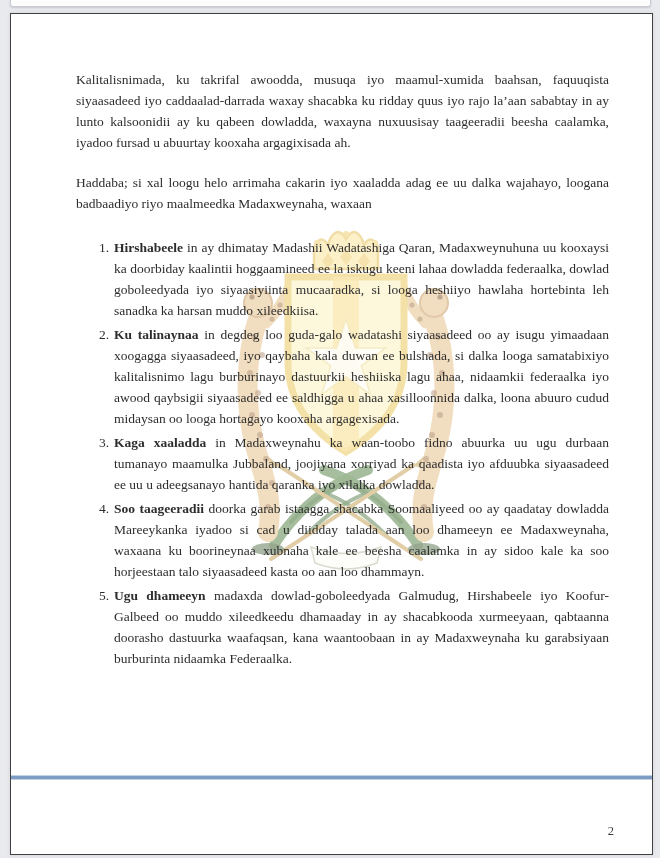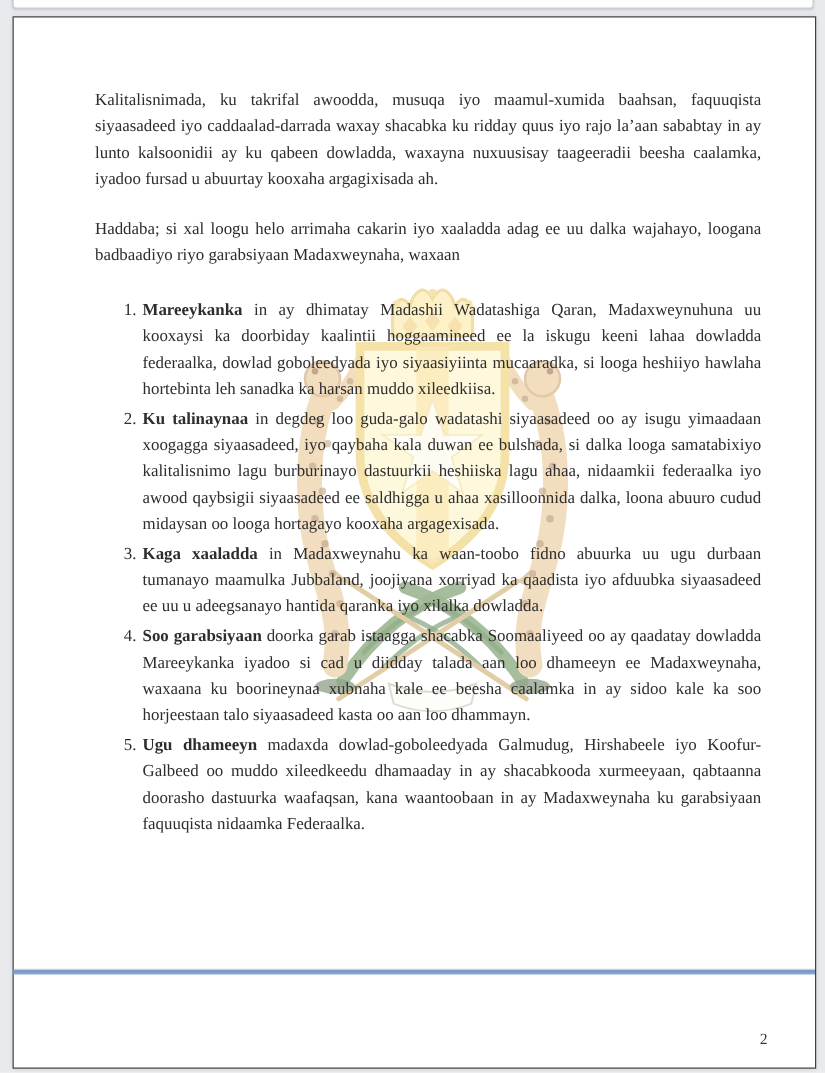--- a/index.html
+++ b/index.html
@@ -95,37 +95,37 @@
         <path d="M72,50 L188,50 L188,135 Q188,190 130,225 Q72,190 72,135 Z" fill="#fdf3c0" stroke="#ecca62" stroke-width="7"></path>
         <rect x="117" y="50" width="26" height="180" fill="#f5d87c" opacity="0.75" clip-path="url(#shieldClip)"></rect>
         <path d="M130,92 l9.4,28.9 h30.4 l-24.6,17.9 9.4,28.9 -24.6,-17.9 -24.6,17.9 9.4,-28.9 -24.6,-17.9 h30.4 z" fill="#ffffff" opacity="0.8" stroke="#ead98f" stroke-width="1.5"></path>
 
         <path d="M95,320 Q130,333 165,320 L161,336 Q130,348 99,336 Z" fill="#fbfbf4" stroke="#b9b9a4" stroke-width="1.5" opacity="0.95"></path>
       </g>
     </svg>
 
     <div class="content">
       <p>Kalitalisnimada, ku takrifal awoodda, musuqa iyo maamul-xumida baahsan, faquuqista siyaasadeed iyo caddaalad-darrada waxay shacabka ku ridday quus iyo rajo la’aan sababtay in ay lunto kalsoonidii ay ku qabeen dowladda, waxayna nuxuusisay taageeradii beesha caalamka, iyadoo fursad u abuurtay kooxaha argagixisada ah.</p>
-      <p class="second">Haddaba; si xal loogu helo arrimaha cakarin iyo xaaladda adag ee uu dalka wajahayo, loogana badbaadiyo riyo garabsiyaan Madaxweynaha, waxaan</p>
+      <p class="second">Haddaba; si xal loogu helo arrimaha cakarin iyo xaaladda adag ee uu dalka wajahayo, loogana badbaadiyo riyo maalmeedka Madaxweynaha, waxaan</p>
 
       <div class="list">
         <div class="list-item">
-          <span class="num">1.</span><b>Mareeykanka</b><span> in ay dhimatay Madashii Wadatashiga Qaran, Madaxweynuhuna uu kooxaysi ka doorbiday kaalintii hoggaamineed ee la iskugu keeni lahaa dowladda federaalka, dowlad goboleedyada iyo siyaasiyiinta mucaaradka, si looga heshiiyo hawlaha hortebinta leh sanadka ka harsan muddo xileedkiisa.</span>
+          <span class="num">1.</span><b>Hirshabeele</b><span> in ay dhimatay Madashii Wadatashiga Qaran, Madaxweynuhuna uu kooxaysi ka doorbiday kaalintii hoggaamineed ee la iskugu keeni lahaa dowladda federaalka, dowlad goboleedyada iyo siyaasiyiinta mucaaradka, si looga heshiiyo hawlaha hortebinta leh sanadka ka harsan muddo xileedkiisa.</span>
         </div>
         <div class="list-item">
           <span class="num">2.</span><b>Ku talinaynaa</b><span> in degdeg loo guda-galo wadatashi siyaasadeed oo ay isugu yimaadaan xoogagga siyaasadeed, iyo qaybaha kala duwan ee bulshada, si dalka looga samatabixiyo kalitalisnimo lagu burburinayo dastuurkii heshiiska lagu ahaa, nidaamkii federaalka iyo awood qaybsigii siyaasadeed ee saldhigga u ahaa xasilloonnida dalka, loona abuuro cudud midaysan oo looga hortagayo kooxaha argagexisada.</span>
         </div>
         <div class="list-item">
           <span class="num">3.</span><b>Kaga xaaladda</b><span> in Madaxweynahu ka waan-toobo fidno abuurka uu ugu durbaan tumanayo maamulka Jubbaland, joojiyana xorriyad ka qaadista iyo afduubka siyaasadeed ee uu u adeegsanayo hantida qaranka iyo xilalka dowladda.</span>
         </div>
         <div class="list-item">
-          <span class="num">4.</span><b>Soo garabsiyaan</b><span> doorka garab istaagga shacabka Soomaaliyeed oo ay qaadatay dowladda Mareeykanka iyadoo si cad u diidday talada aan loo dhameeyn ee Madaxweynaha, waxaana ku boorineynaa xubnaha kale ee beesha caalamka in ay sidoo kale ka soo horjeestaan talo siyaasadeed kasta oo aan loo dhammayn.</span>
+          <span class="num">4.</span><b>Soo taageeradii</b><span> doorka garab istaagga shacabka Soomaaliyeed oo ay qaadatay dowladda Mareeykanka iyadoo si cad u diidday talada aan loo dhameeyn ee Madaxweynaha, waxaana ku boorineynaa xubnaha kale ee beesha caalamka in ay sidoo kale ka soo horjeestaan talo siyaasadeed kasta oo aan loo dhammayn.</span>
         </div>
         <div class="list-item">
-          <span class="num">5.</span><b>Ugu dhameeyn</b><span> madaxda dowlad-goboleedyada Galmudug, Hirshabeele iyo Koofur-Galbeed oo muddo xileedkeedu dhamaaday in ay shacabkooda xurmeeyaan, qabtaanna doorasho dastuurka waafaqsan, kana waantoobaan in ay Madaxweynaha ku garabsiyaan faquuqista nidaamka Federaalka.</span>
+          <span class="num">5.</span><b>Ugu dhameeyn</b><span> madaxda dowlad-goboleedyada Galmudug, Hirshabeele iyo Koofur-Galbeed oo muddo xileedkeedu dhamaaday in ay shacabkooda xurmeeyaan, qabtaanna doorasho dastuurka waafaqsan, kana waantoobaan in ay Madaxweynaha ku garabsiyaan burburinta nidaamka Federaalka.</span>
         </div>
       </div>
     </div>
 
     <div class="footer-line"></div>
     <div class="page-number">2</div>
 
   </div>
 </div>
 

